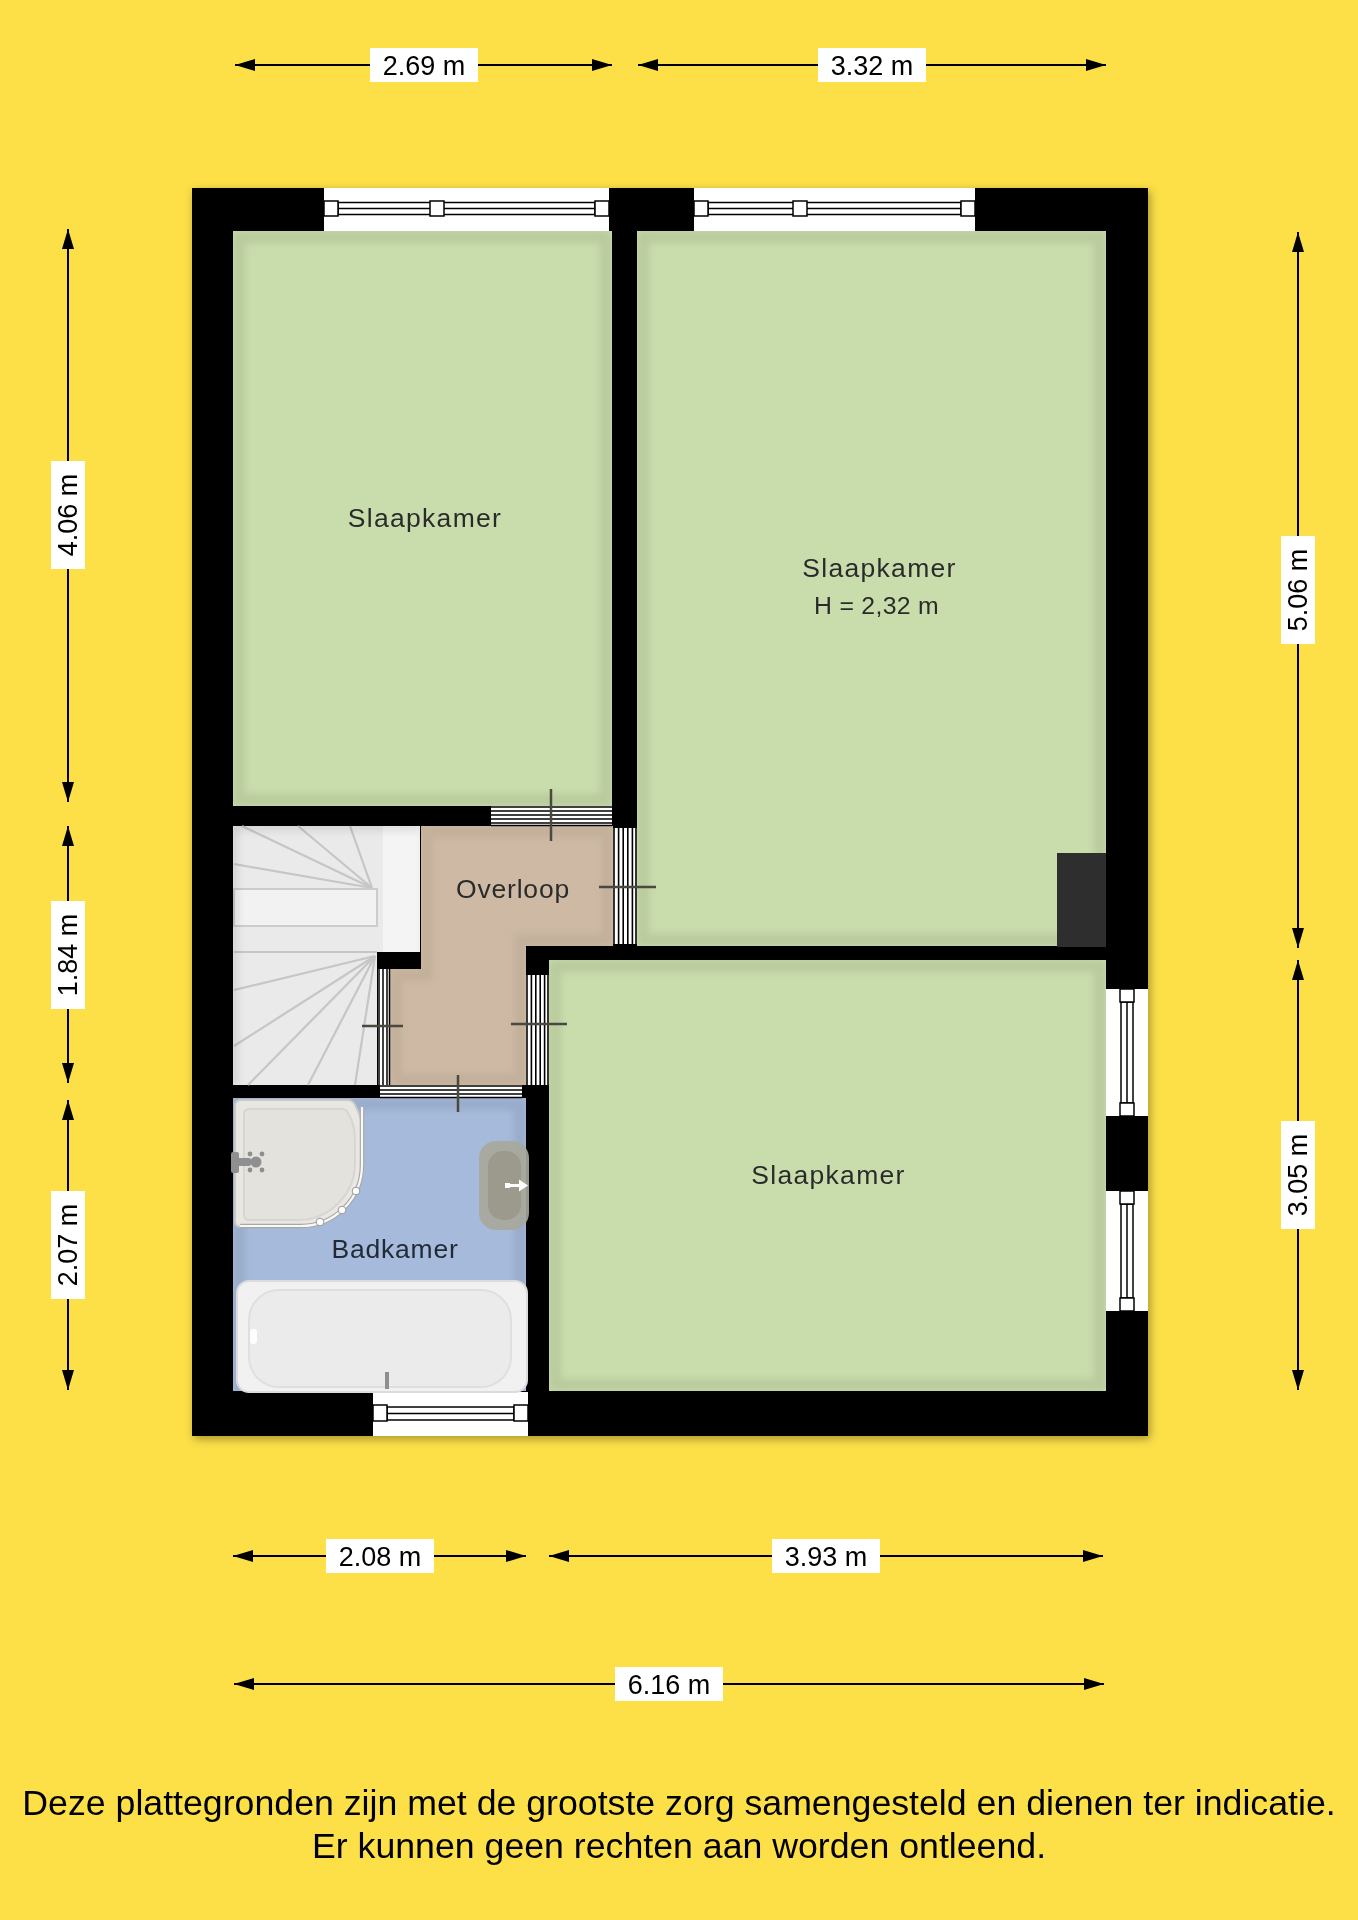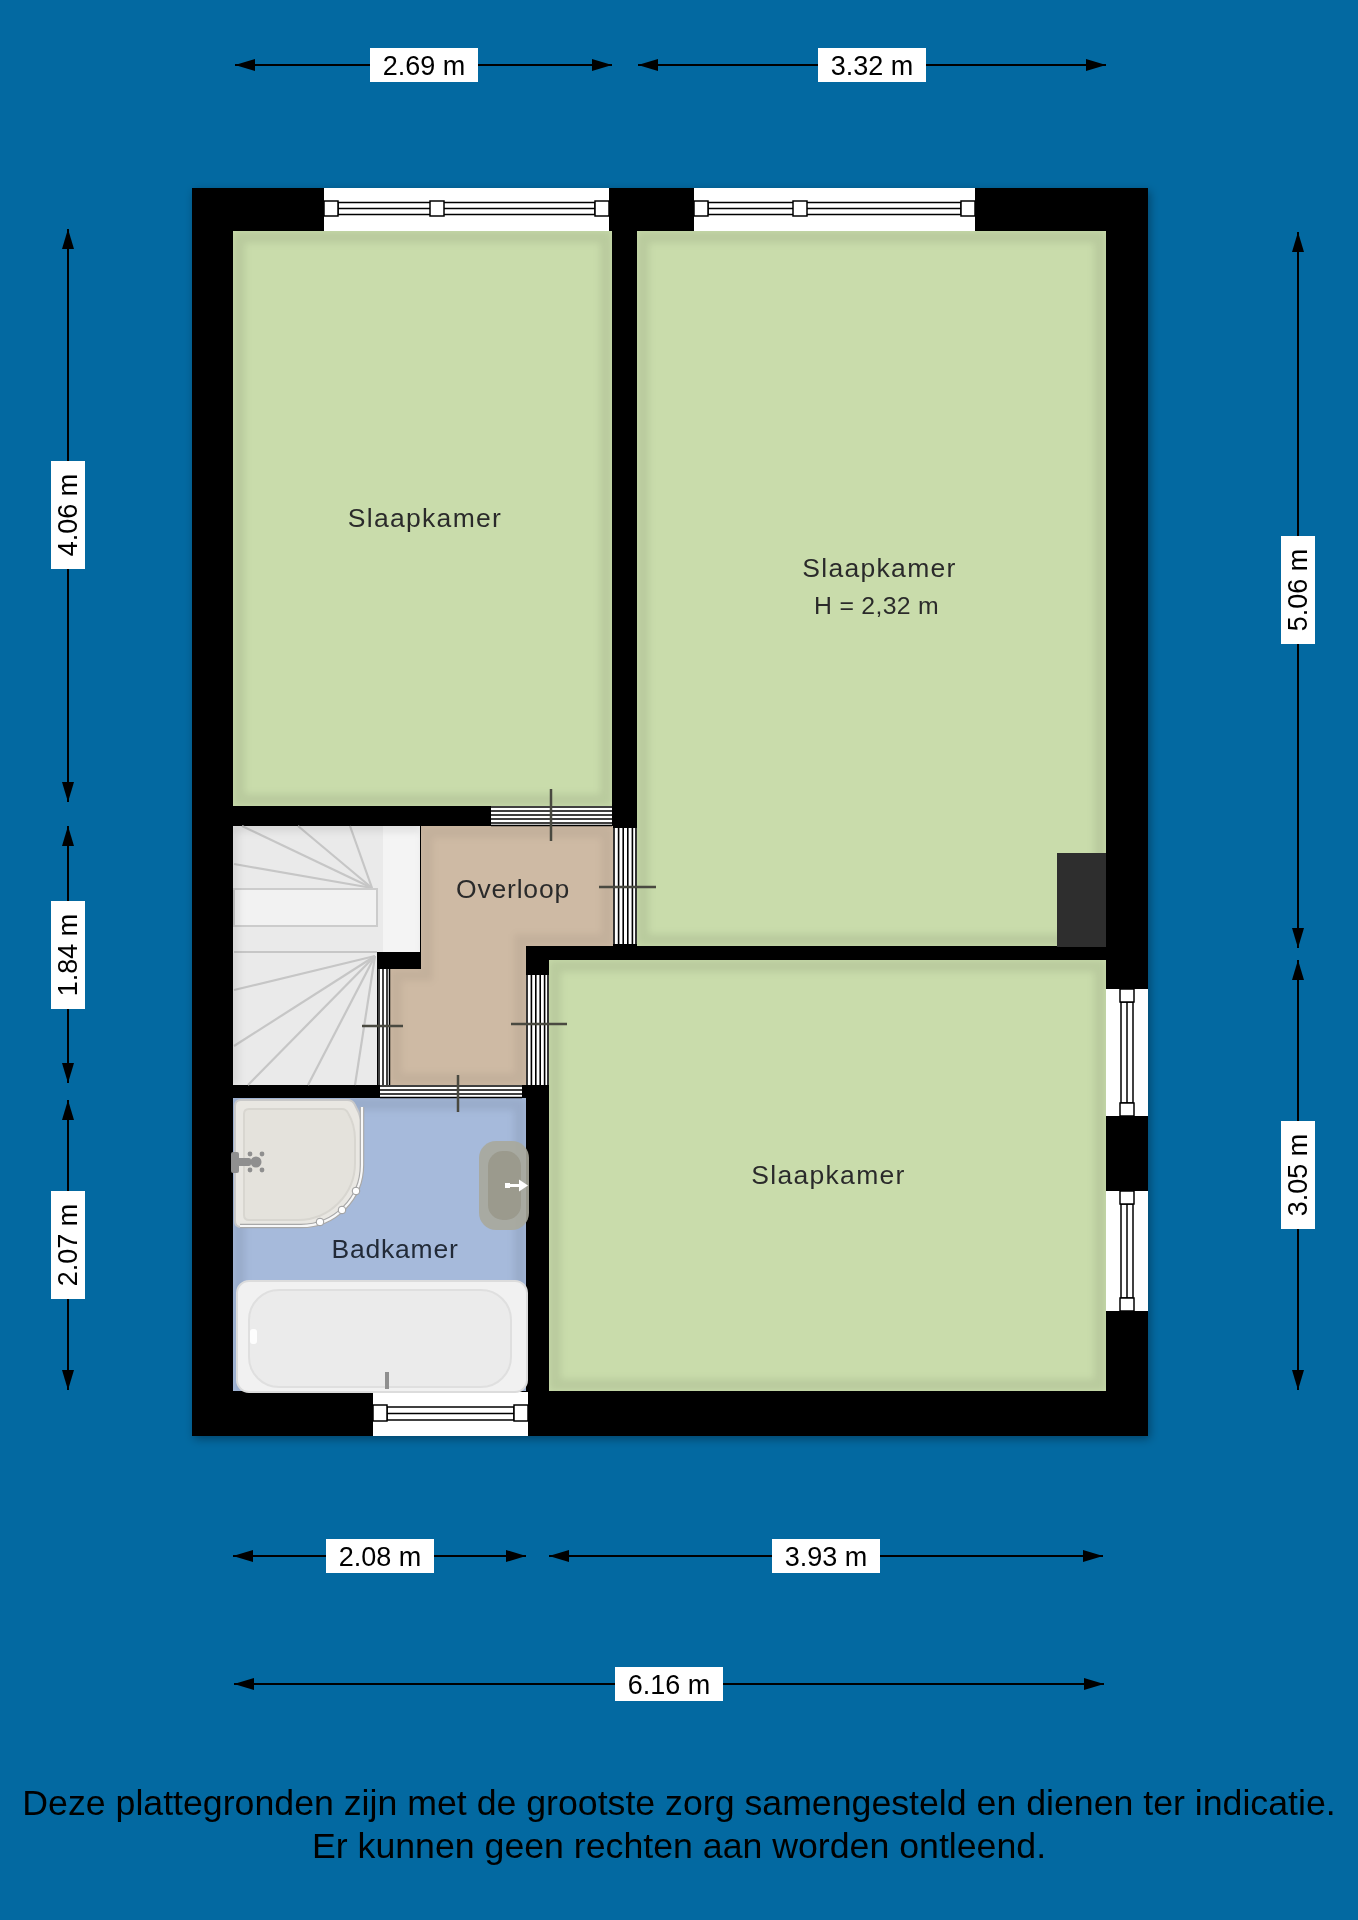--- a/index.html
+++ b/index.html
@@ -1,16 +1,16 @@
 <!DOCTYPE html>
 <html><head>
 <meta charset="utf-8">
 <style>
   html,body{margin:0;padding:0;background:#fff;}
-  .page{position:relative;width:1358px;height:1920px;background:#0369a1;font-family:"Liberation Sans",sans-serif;}
+  .page{position:relative;width:1358px;height:1920px;background:#fde047;font-family:"Liberation Sans",sans-serif;}
   svg{position:absolute;left:0;top:0;}
   text{font-family:"Liberation Sans",sans-serif;}
 </style>
 </head>
 <body>
 <div class="page">
 <svg width="1358" height="1920" viewBox="0 0 1358 1920">
 <defs>
   <filter id="ds" x="-5%" y="-5%" width="110%" height="110%">
     <feDropShadow dx="2" dy="3" stdDeviation="5" flood-color="#000" flood-opacity="0.35"></feDropShadow>

